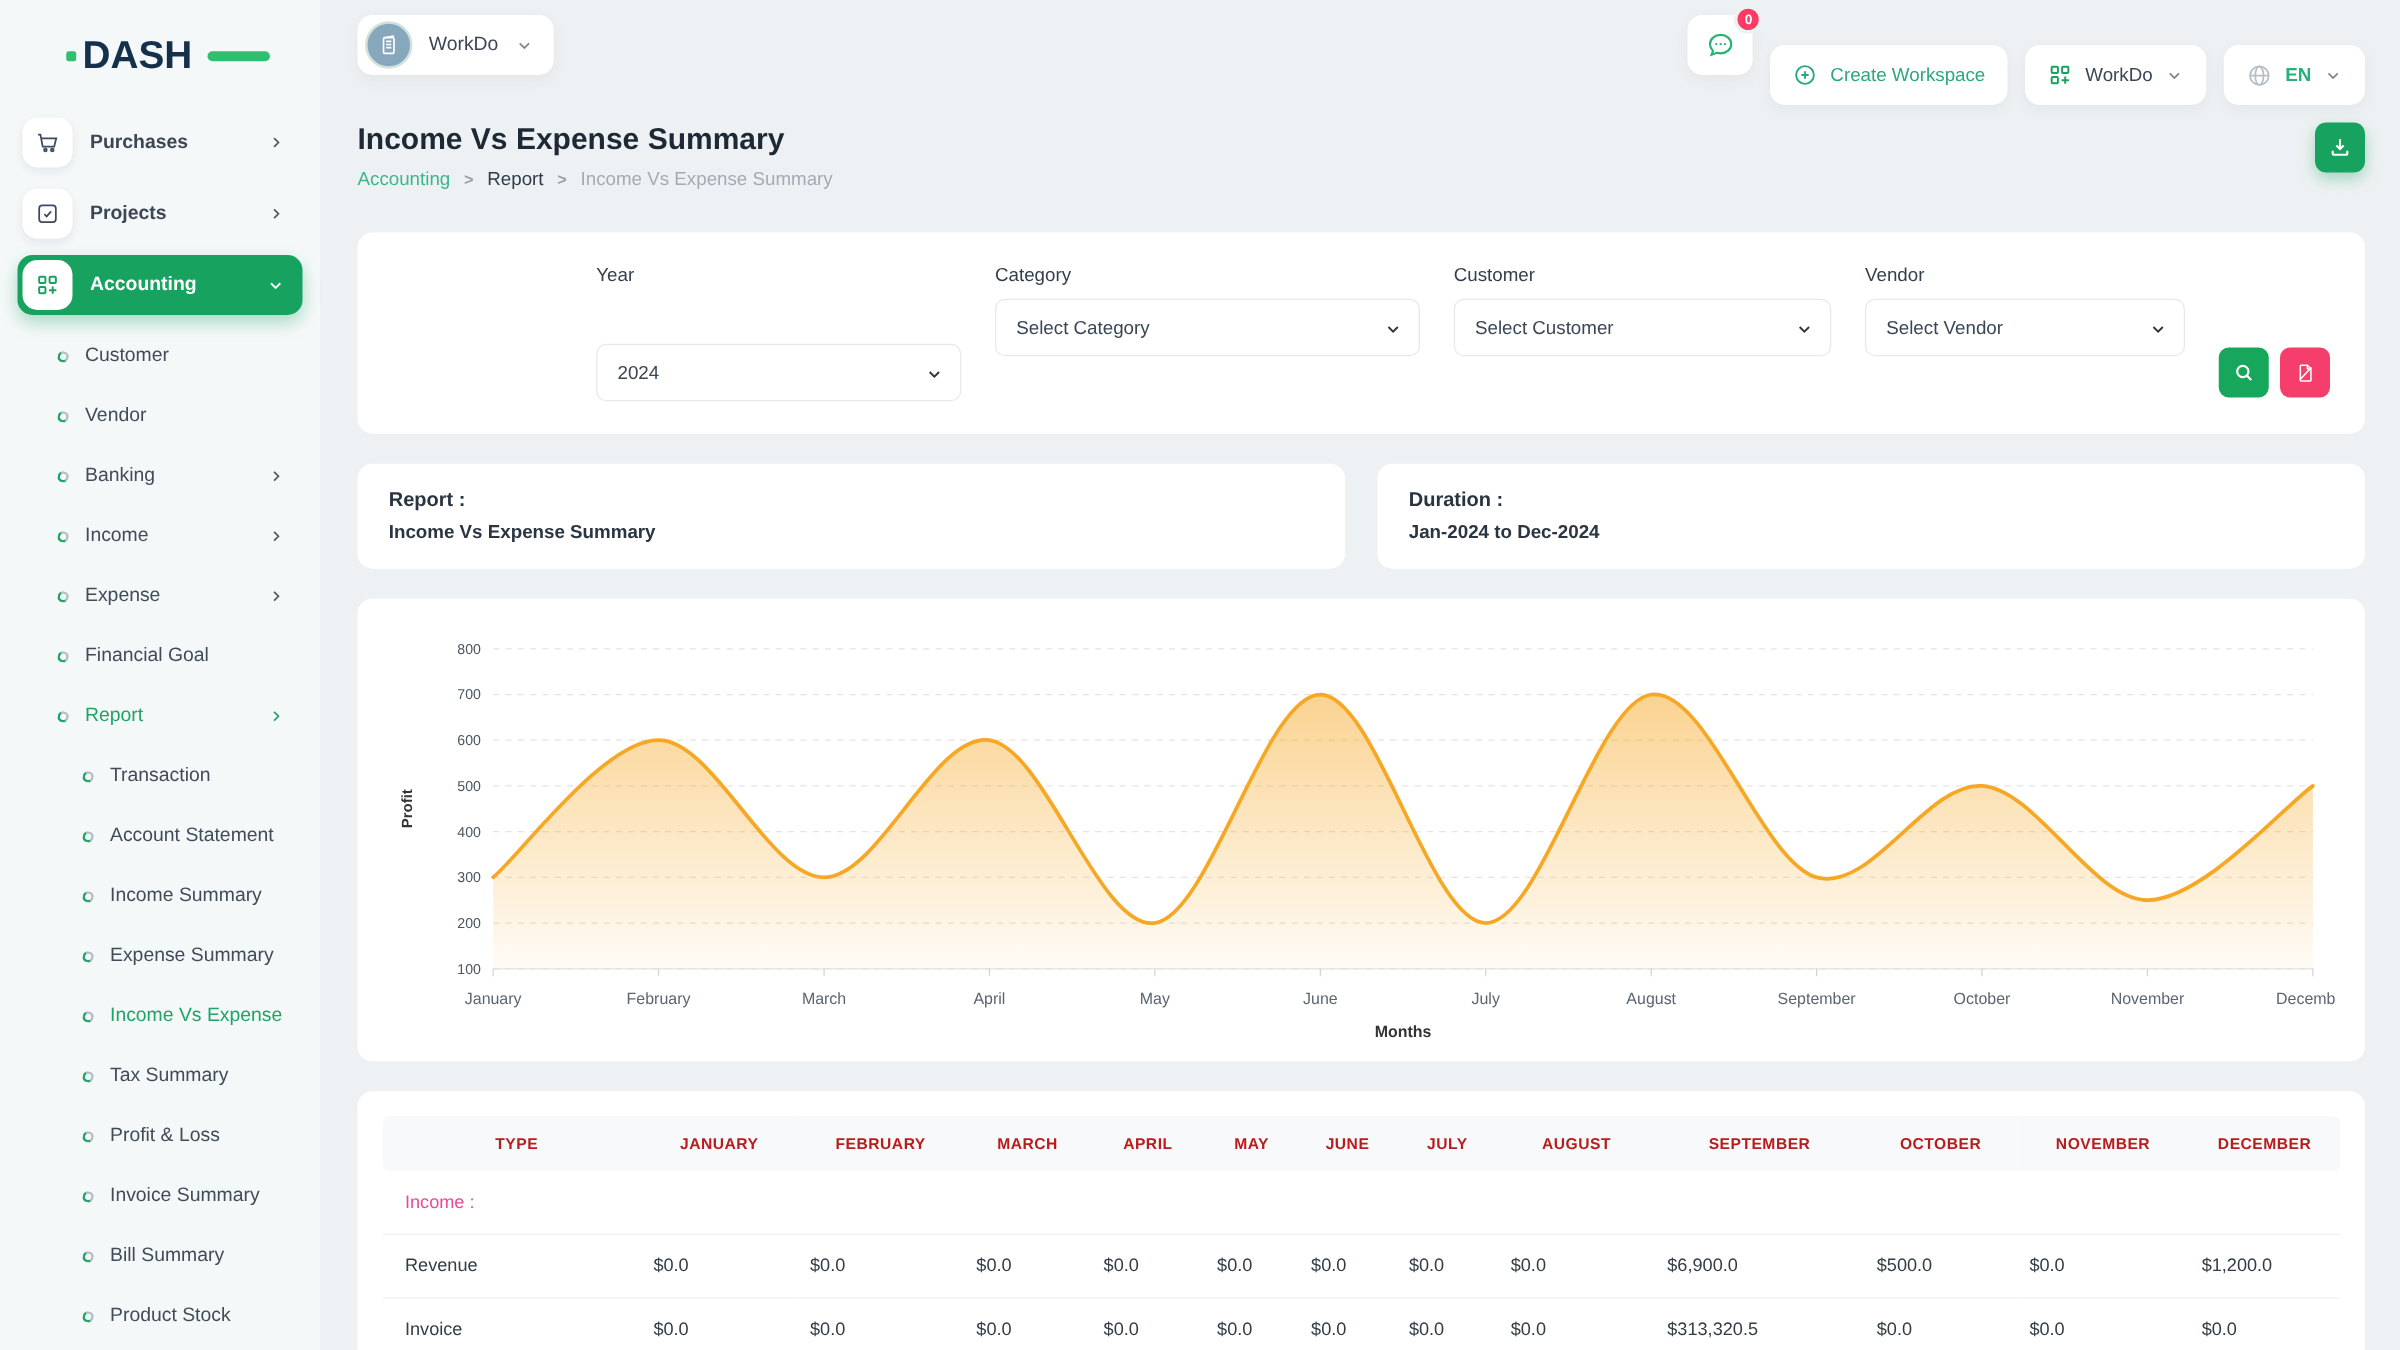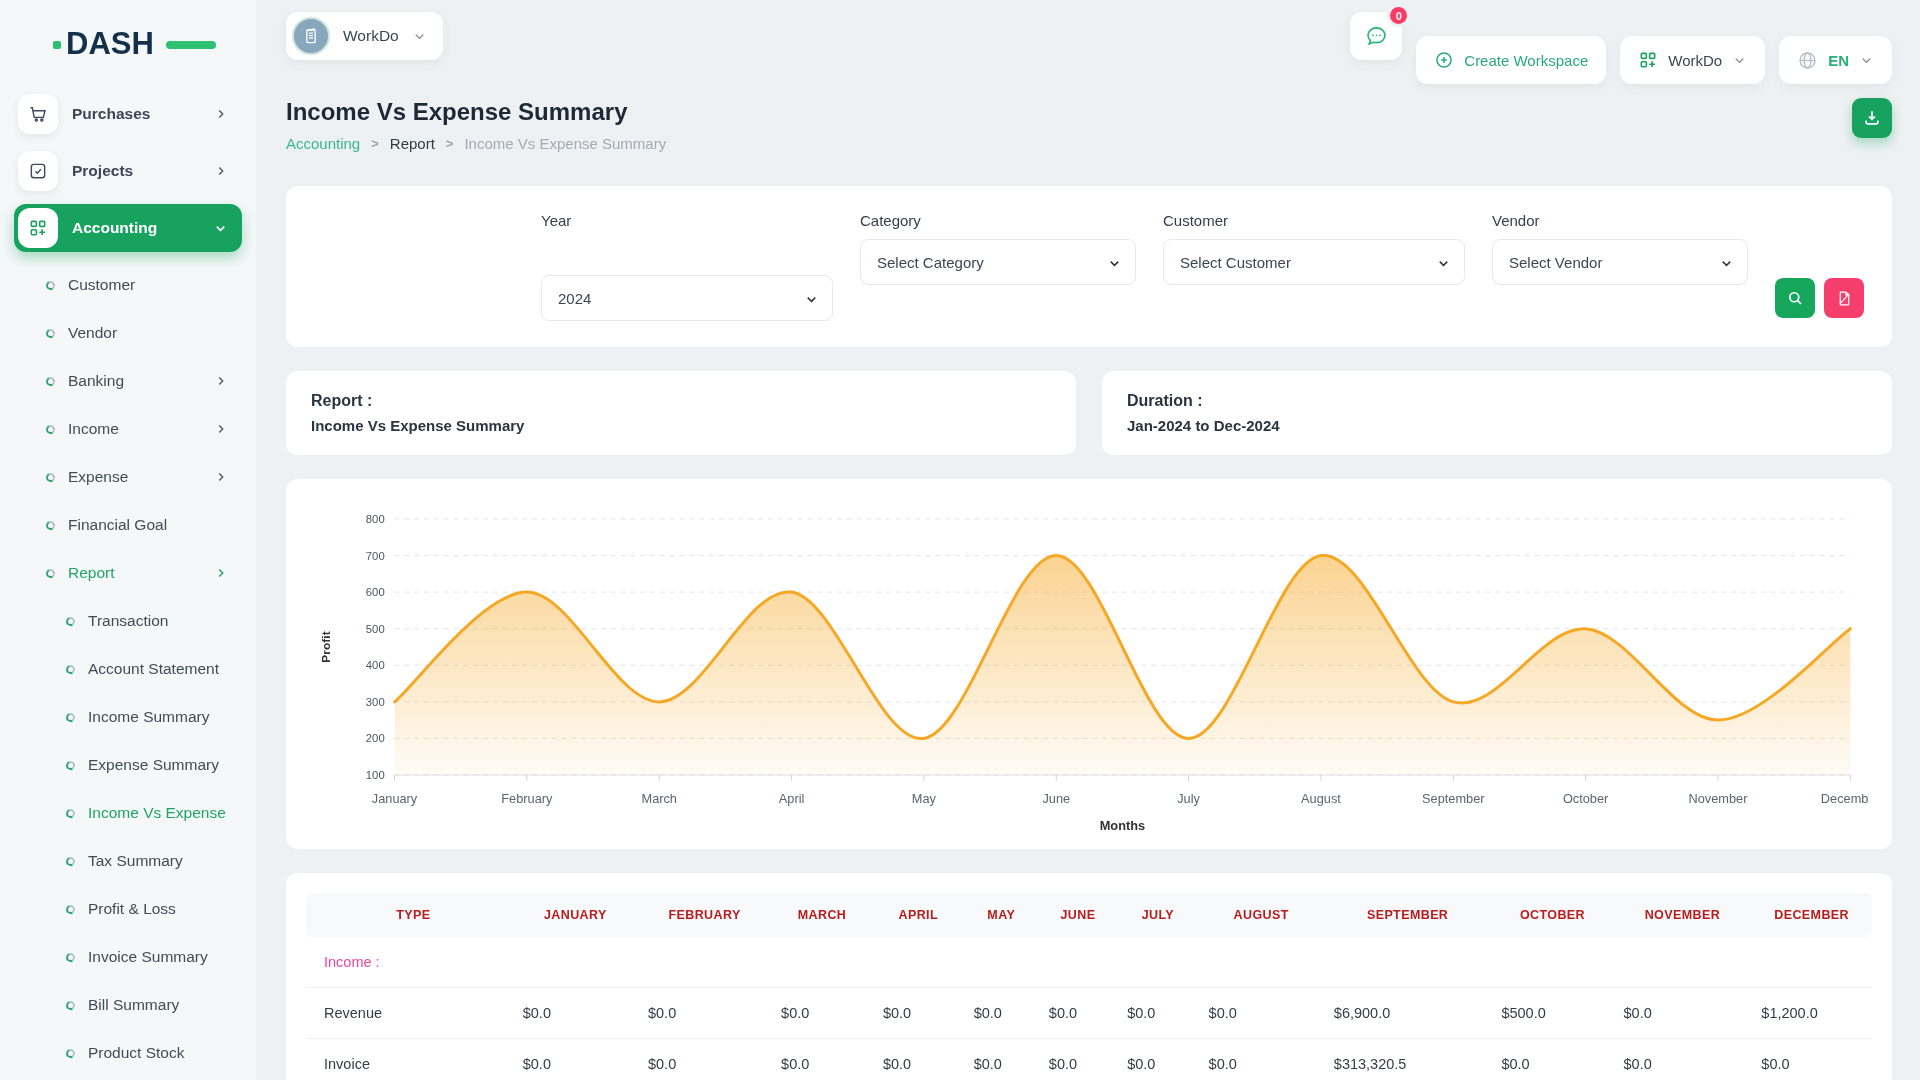--- a/index.html
+++ b/index.html
@@ -322,21 +322,21 @@
             <span>2024</span>
             <span class="sel-chev">
               <svg width="15" height="15" viewBox="0 0 24 24" fill="none" stroke="currentColor" stroke-width="2.4">
                 <path d="M6 9l6 6 6-6"></path>
               </svg>
             </span>
           </div>
         </div>
         <div>
           <div class="field-label">Category</div>
-          <div class="select" style="width: 276px;">
+          <div class="select" style="width: 340px;">
             <span>Select Category</span>
             <span class="sel-chev">
               <svg width="15" height="15" viewBox="0 0 24 24" fill="none" stroke="currentColor" stroke-width="2.4">
                 <path d="M6 9l6 6 6-6"></path>
               </svg>
             </span>
           </div>
         </div>
         <div>
           <div class="field-label">Customer</div>

